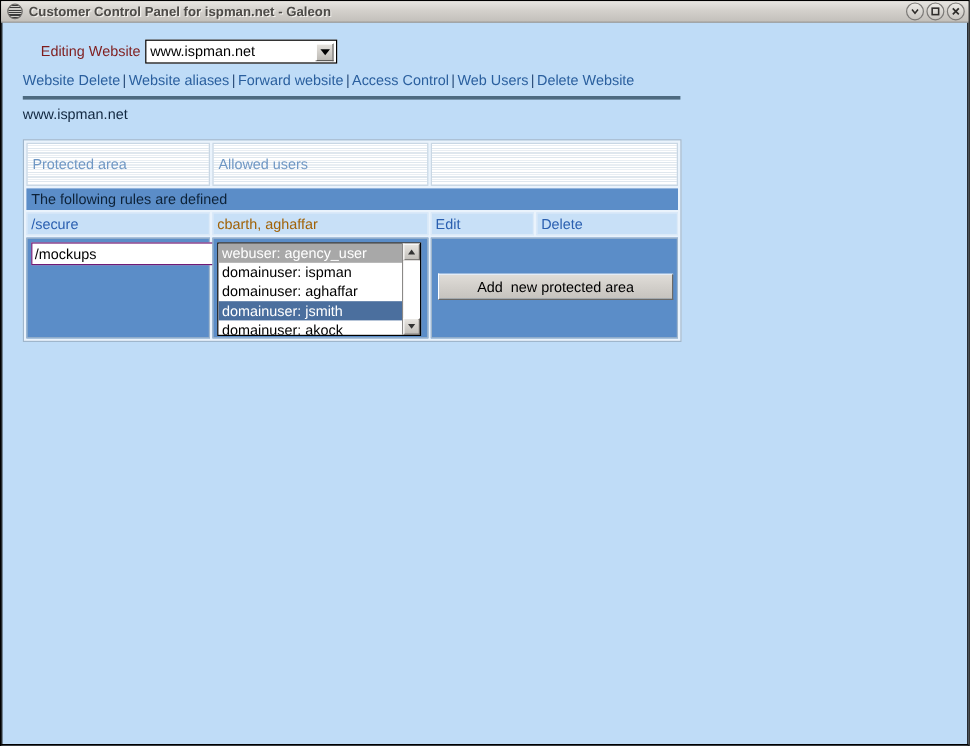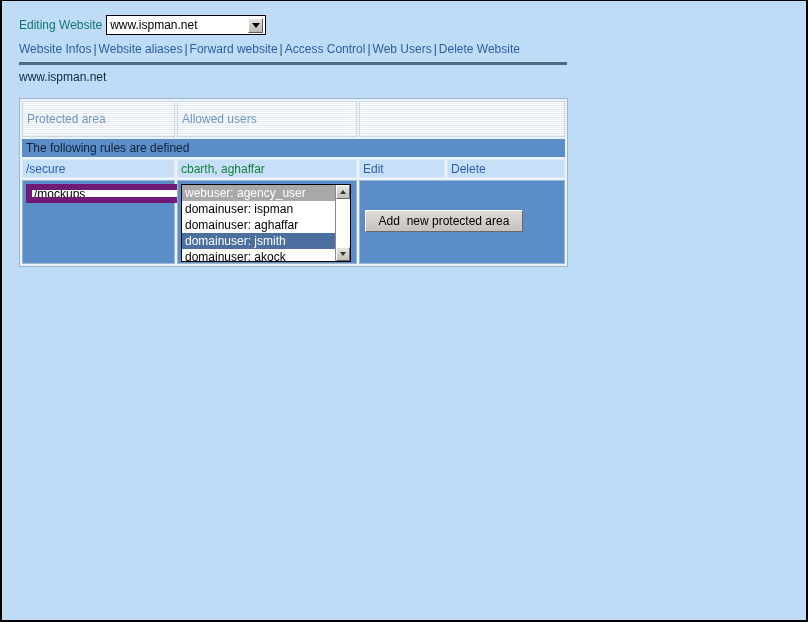--- a/index.html
+++ b/index.html
@@ -149,21 +149,21 @@
   #content {
     padding: 14px 0 0 17px;
     color: #10263f;
     font-size: 12px;
   }
 
   .row-editing {
     display: flex; align-items: center;
     height: 20px;
   }
-  #editing-label { font-size: 12px; color: #0f766e; margin-right: 4px; }
+  #editing-label { font-size: 12px; color: #7f1d1d; margin-right: 4px; margin-left: 15px; }
   #website-select {
     width: 160px; height: 20px;
     border: 1px solid #000;
     background: #ffffff;
     display: flex; align-items: center;
     font-size: 12px; color: #000;
     padding-left: 3px;
     position: relative;
   }
   #website-select .arrowbox {
@@ -238,35 +238,35 @@
   }
   .data-cell {
     height: 19px;
     background: #c8e0f7;
     border: 1px solid #dceaf8;
     font-size: 12px;
     display: flex; align-items: center;
     padding-left: 3px;
   }
   .data-cell a { color: #2a5fb0; text-decoration: none; }
-  .data-cell .green { color: #15803d; }
+  .data-cell .green { color: #a16207; }
 
   .panel-cell {
     height: 84px;
     background: #5b8dc8;
     border: 1px solid #9fb6cc;
     position: relative;
   }
 
   
   #protected-area-input {
     position: absolute; left: 3px; top: 3px;
     width: 165px; height: 19px;
     background: #fff;
-    border: 6px solid #701a75;
+    border: 1px solid #701a75;
     font-family: "Liberation Sans", sans-serif;
     font-size: 12px;
     color: #000;
     padding: 0 2px;
     line-height: 17px;
     outline: none;
   }
 
   
   #allowed-users-list {
@@ -314,55 +314,76 @@
     border-right: 3px solid transparent;
   }
   .sb-btn.up i { border-bottom: 4px solid #333; }
   .sb-btn.down i { border-top: 4px solid #333; }
   .sb-track { flex: 1 1 auto; background: #ffffff; }
 
   
   #add-area-button {
     position: absolute;
     left: 5px; top: 29px;
-    width: 158px; height: 22px;
+    width: 196px; height: 22px;
     background: linear-gradient(to bottom, #e0ddd8 0%, #d2cfca 50%, #c6c3be 100%);
     border: 1px solid #ffffff;
     border-right-color: #6b6966;
     border-bottom-color: #6b6966;
     font-family: "Liberation Sans", sans-serif;
     font-size: 12px;
     color: #000;
     display: flex; align-items: center; justify-content: center;
     white-space: pre;
   }
 </style>
 </head>
 <body>
 
 <div id="window">
 
+  <div id="titlebar">
+    <div id="title-icon"></div>
+    <div id="title-text">Customer Control Panel for ispman.net - Galeon</div>
+    <div id="title-buttons">
+      <div class="tbtn">
+        <svg width="9" height="9" viewBox="0 0 9 9">
+            <path d="M2 3 L4.5 6 L7 3" fill="none" stroke="#2e2c2a" stroke-width="1.3"></path>
+          </svg>
+      </div>
+      <div class="tbtn">
+        <svg width="9" height="9" viewBox="0 0 9 9">
+            <rect x="1.8" y="1.8" width="5.4" height="5.4" fill="none" stroke="#2e2c2a" stroke-width="1.3"></rect>
+          </svg>
+      </div>
+      <div class="tbtn">
+        <svg width="9" height="9" viewBox="0 0 9 9">
+            <path d="M2 2 L7 7 M7 2 L2 7" stroke="#2e2c2a" stroke-width="1.4"></path>
+          </svg>
+      </div>
+    </div>
+  </div>
 
   <div id="page">
 
 
     <div id="content">
 
       <div class="row-editing">
         <span id="editing-label">Editing Website</span>
         <div id="website-select">
           <span>www.ispman.net</span>
           <span class="arrowbox">
               <i></i>
             </span>
         </div>
       </div>
 
       <div id="navlinks">
-        <a href="#">Website Infos</a><span class="sep">|</span><a href="#">Website aliases</a><span class="sep">|</span><a href="#">Forward website</a><span class="sep">|</span><a href="#">Access Control</a><span class="sep">|</span><a href="#">Web Users</a><span class="sep">|</span><a href="#">Delete Website</a>
+        <a href="#">Website Delete</a><span class="sep">|</span><a href="#">Website aliases</a><span class="sep">|</span><a href="#">Forward website</a><span class="sep">|</span><a href="#">Access Control</a><span class="sep">|</span><a href="#">Web Users</a><span class="sep">|</span><a href="#">Delete Website</a>
       </div>
 
       <div id="hr"></div>
 
       <div id="subheading">www.ispman.net</div>
 
       <table id="acl-table">
         <tbody>
             <tr>
           <td style="width:153px">

